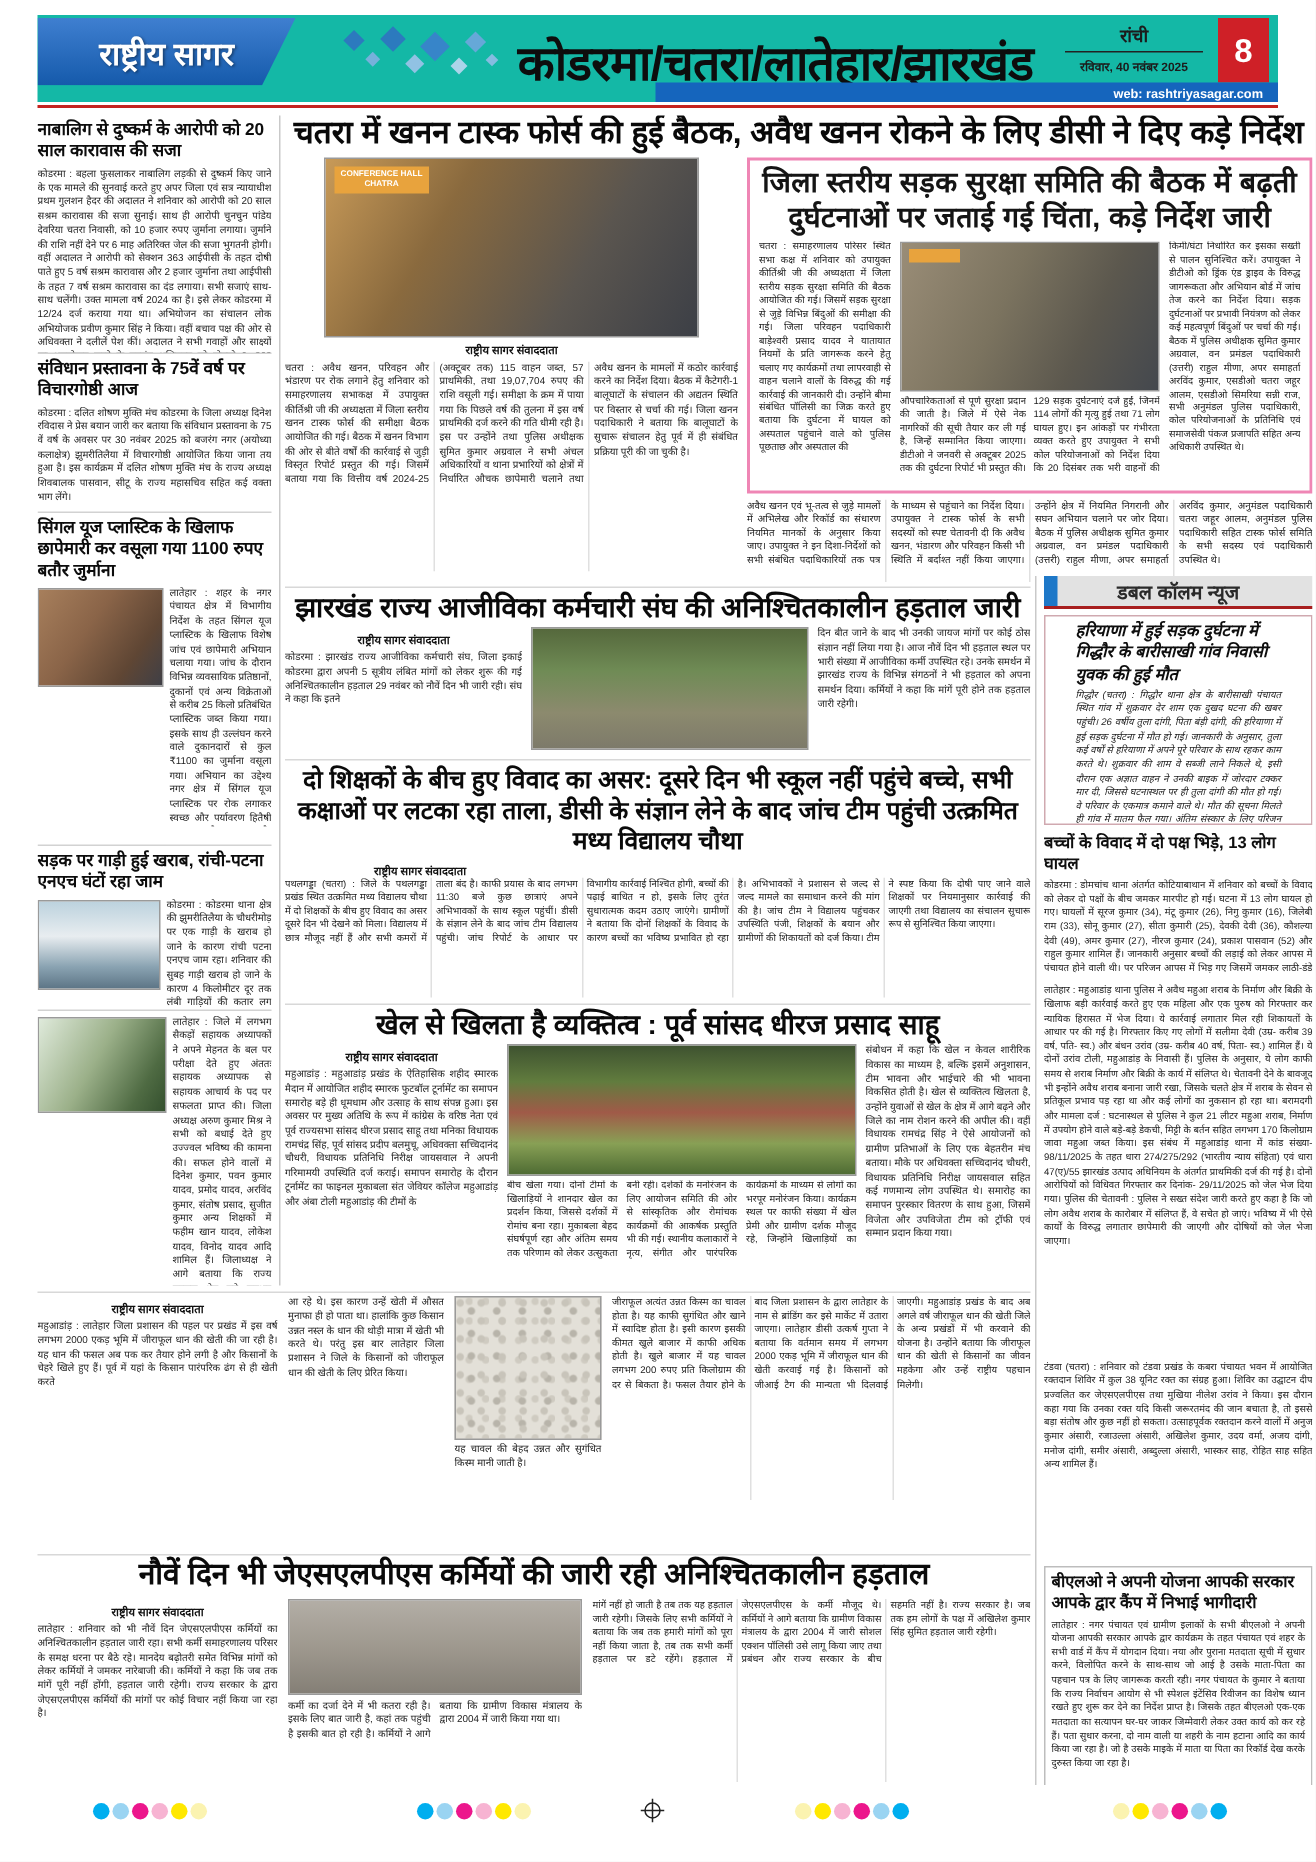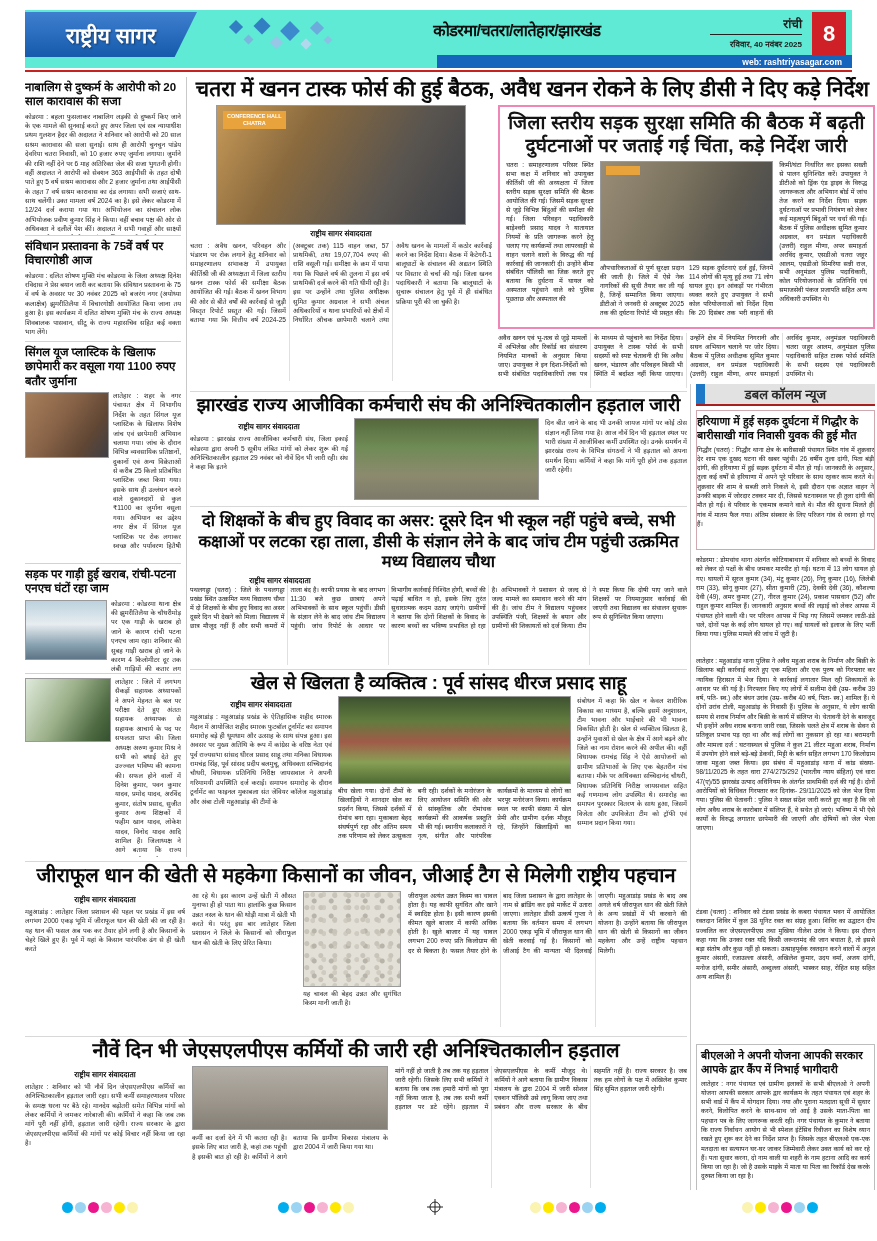--- a/index.html
+++ b/index.html
@@ -3,39 +3,39 @@
 <meta charset="utf-8">
 <style>
   * { box-sizing: border-box; margin: 0; padding: 0; }
   html,body { background:#f5f5f5; }
   .page {
     position: relative; width: 877px; height: 1241px; background: #ffffff;
     margin: 0 auto; overflow: hidden;
     font-family: "Liberation Sans", "DejaVu Sans", sans-serif; color: #1c1c1c;
   }
   
-  .page-header { position:absolute; left:25px; top:10px; width:827px; height:58px; background:#5eead4; }
+  .page-header { position:absolute; left:25px; top:10px; width:827px; height:58px; background:#14b8a6; }
   .mast-left { position:absolute; left:0; top:2px; width:172px; height:45px;
     background:linear-gradient(180deg,#3f7fd0,#155aab);
     clip-path:polygon(0 0,100% 0,87% 100%,0 100%);
     color:#fff; display:flex; align-items:center; justify-content:center;
     font-weight:bold; font-size:21px; text-shadow:1px 1px 2px rgba(0,0,0,.45); }
   .diamonds { position:absolute; left:200px; top:4px; width:120px; height:44px; }
   .dm { position:absolute; transform:rotate(45deg); opacity:.92; }
   .dm1{left:6px;top:8px;width:10px;height:10px;background:#2f74c0;}
   .dm2{left:20px;top:22px;width:7px;height:7px;background:#7fb0e0;}
   .dm3{left:31px;top:6px;width:12px;height:12px;background:#2f74c0;}
   .dm4{left:47px;top:24px;width:9px;height:9px;background:#9cc2e8;}
   .dm5{left:58px;top:10px;width:14px;height:14px;background:#3b80cc;}
   .dm6{left:77px;top:26px;width:8px;height:8px;background:#b9d6ef;}
   .dm7{left:87px;top:9px;width:10px;height:10px;background:#6ea6dc;}
   .dm8{left:100px;top:23px;width:6px;height:6px;background:#8fbce6;}
   .edition-title { position:absolute; left:316px; top:9px; width:352px; text-align:center;
-    font-size:16px; font-weight:bold; color:#0d0d0d; letter-spacing:-.5px; }
-  .city-date { position:absolute; right:50px; top:5px; width:92px; text-align:right; }
+    font-size:32px; font-weight:bold; color:#0d0d0d; letter-spacing:-.5px; }
+  .city-date { position:absolute; right:50px; top:5px; width:92px; text-align:center; }
   .city { font-weight:bold; font-size:12px; border-bottom:1.5px solid #222; padding-bottom:2px; }
   .hdate { font-weight:bold; font-size:8px; padding-top:3px; }
   .pageno { position:absolute; right:6px; top:2px; width:34px; height:43px; background:#cf2027;
     color:#fff; font-size:22px; font-weight:bold; display:flex; align-items:center; justify-content:center; }
   .web-strip { position:absolute; right:0; bottom:0; width:415px; height:13px; background:#1565bd;
     color:#fff; font-size:8.5px; font-weight:bold; display:flex; align-items:center;
     justify-content:flex-end; padding-right:10px; }
   .red-rule { position:absolute; left:25px; top:70px; width:827px; height:2px; background:#c5231f; }
 
   
@@ -140,21 +140,21 @@
   
   .right-rail { position:absolute; left:690px; top:384px; width:185px; height:806px;
     border-left:1px solid #c9c9c9; padding-left:5px; overflow:hidden; }
   .dcn { background:#e2e2e2; border-bottom:2px solid #a81f1f; height:22px; position:relative;
     display:flex; align-items:center; justify-content:center; font-weight:bold; font-size:13px;
     color:#2a2a2a; margin-bottom:4px; }
   .dcn-sq { position:absolute; left:0; top:0; width:9px; height:20px; background:#1e78c8; }
   .rr-article { margin-bottom:5px; overflow:hidden; }
   .rr-h { font-size:11px; font-weight:bold; line-height:1.3; margin-bottom:2px; color:#0e0e0e; }
   .rr-b { font-size:6.4px; line-height:1.45; text-align:justify; color:#1d1d1d; }
-  .rr-box { border:1px solid #d0a9b0; padding:3px 0; }
+  .rr-box { border:1px solid #d0a9b0; padding:3px 20px;font-style:italic; }
   .rr-box2 { border:1px solid #bdbdbd; padding:3px 4px; }
   .rr-0{height:140px;} .rr-1{height:96px;} .rr-2{height:246px;} .rr-3{height:132px;} .rr-4{height:186px;}
 
   
   .reg-group { position:absolute; top:1202px; display:flex; gap:2px; }
   .rg1{left:62px;} .rg2{left:278px;} .rg3{left:530px;} .rg4{left:742px;}
   .dot { width:11px; height:11px; border-radius:50%; }
   .c-cyan{background:#00aeef;} .c-lblue{background:#9ad4f2;} .c-mag{background:#ec168c;}
   .c-pink{background:#f7b3d2;} .c-yel{background:#ffe800;} .c-pyel{background:#fbf3b0;}
   .reg-mark { position:absolute; left:427px; top:1199px; }
@@ -277,21 +277,20 @@
         <div class="photo ph-football"></div>
         <div class="sports-caps">बीच खेला गया। दोनों टीमों के खिलाड़ियों ने शानदार खेल का प्रदर्शन किया, जिससे दर्शकों में रोमांच बना रहा। मुकाबला बेहद संघर्षपूर्ण रहा और अंतिम समय तक परिणाम को लेकर उत्सुकता बनी रही। दर्शकों के मनोरंजन के लिए आयोजन समिति की ओर से सांस्कृतिक और रोमांचक कार्यक्रमों की आकर्षक प्रस्तुति भी की गई। स्थानीय कलाकारों ने नृत्य, संगीत और पारंपरिक कार्यक्रमों के माध्यम से लोगों का भरपूर मनोरंजन किया। कार्यक्रम स्थल पर काफी संख्या में खेल प्रेमी और ग्रामीण दर्शक मौजूद रहे, जिन्होंने खिलाड़ियों का हौसला बढ़ाया। मुख्य अतिथि धीरज प्रसाद साहू ने अपने</div>
       </div>
       <div class="sports-right">
         <div class="body-txt">संबोधन में कहा कि खेल न केवल शारीरिक विकास का माध्यम है, बल्कि इसमें अनुशासन, टीम भावना और भाईचारे की भी भावना विकसित होती है। खेल से व्यक्तित्व खिलता है, उन्होंने युवाओं से खेल के क्षेत्र में आगे बढ़ने और जिले का नाम रोशन करने की अपील की। वहीं विधायक रामचंद्र सिंह ने ऐसे आयोजनों को ग्रामीण प्रतिभाओं के लिए एक बेहतरीन मंच बताया। मौके पर अधिवक्ता सच्चिदानंद चौधरी, विधायक प्रतिनिधि निरीक्ष जायसवाल सहित कई गणमान्य लोग उपस्थित थे। समारोह का समापन पुरस्कार वितरण के साथ हुआ, जिसमें विजेता और उपविजेता टीम को ट्रॉफी एवं सम्मान प्रदान किया गया।</div>
       </div>
     </div>
   </section>
 
   <section class="band band-wide band-rice">
-    <h2 class="h-xl2">जीराफूल धान की खेती से महकेगा किसानों का जीवन, जीआई टैग से मिलेगी राष्ट्रीय पहचान</h2>
     <div class="rice-row">
       <div class="rice-a">
         <div class="byline">राष्ट्रीय सागर संवाददाता</div>
         <div class="body-txt">महुआडांड़ : लातेहार जिला प्रशासन की पहल पर प्रखंड में इस वर्ष लगभग 2000 एकड़ भूमि में जीराफूल धान की खेती की जा रही है। यह धान की फसल अब पक कर तैयार होने लगी है और किसानों के चेहरे खिले हुए हैं। पूर्व में यहां के किसान पारंपरिक ढंग से ही खेती करते</div>
       </div>
       <div class="rice-b">
           <div class="body-txt">आ रहे थे। इस कारण उन्हें खेती में औसत मुनाफा ही हो पाता था। हालांकि कुछ किसान उन्नत नस्ल के धान की थोड़ी मात्रा में खेती भी करते थे। परंतु इस बार लातेहार जिला प्रशासन ने जिले के किसानों को जीराफूल धान की खेती के लिए प्रेरित किया।</div>
         </div>
       <div class="rice-c">
         <div class="photo ph-rice"></div>
@@ -319,20 +318,21 @@
   <aside class="right-rail">
     <div class="dcn">
       <span class="dcn-sq"></span>
       <span>डबल कॉलम न्यूज</span>
     </div>
     <article class="rr-article rr-box rr-0">
       <h3 class="rr-h">हरियाणा में हुई सड़क दुर्घटना में गिद्धौर के बारीसाखी गांव निवासी युवक की हुई मौत</h3>
       <div class="rr-b">गिद्धौर (चतरा) : गिद्धौर थाना क्षेत्र के बारीसाखी पंचायत स्थित गांव में शुक्रवार देर शाम एक दुखद घटना की खबर पहुंची। 26 वर्षीय तुला दांगी, पिता बंड़ी दांगी, की हरियाणा में हुई सड़क दुर्घटना में मौत हो गई। जानकारी के अनुसार, तुला कई वर्षों से हरियाणा में अपने पूरे परिवार के साथ रहकर काम करते थे। शुक्रवार की शाम वे सब्जी लाने निकले थे, इसी दौरान एक अज्ञात वाहन ने उनकी बाइक में जोरदार टक्कर मार दी, जिससे घटनास्थल पर ही तुला दांगी की मौत हो गई। वे परिवार के एकमात्र कमाने वाले थे। मौत की सूचना मिलते ही गांव में मातम फैल गया। अंतिम संस्कार के लिए परिजन गांव से रवाना हो गए हैं।</div>
     </article>
     <article class="rr-article rr-1">
+      <h3 class="rr-h">बच्चों के विवाद में दो पक्ष भिड़े, 13 लोग घायल</h3>
       <div class="rr-b">कोडरमा : डोमचांच थाना अंतर्गत कोटियाबाथान में शनिवार को बच्चों के विवाद को लेकर दो पक्षों के बीच जमकर मारपीट हो गई। घटना में 13 लोग घायल हो गए। घायलों में सूरज कुमार (34), मंटू कुमार (26), निगु कुमार (16), जिलेबी राम (33), सोनू कुमार (27), सीता कुमारी (25), देवकी देवी (36), कौशल्या देवी (49), अमर कुमार (27), नीरज कुमार (24), प्रकाश पासवान (52) और राहुल कुमार शामिल हैं। जानकारी अनुसार बच्चों की लड़ाई को लेकर आपस में पंचायत होने वाली थी। पर परिजन आपस में भिड़ गए जिसमें जमकर लाठी-डंडे चले, दोनों पक्ष के कई लोग घायल हो गए। कई घायलों को इलाज के लिए भर्ती किया गया। पुलिस मामले की जांच में जुटी है।</div>
     </article>
     <article class="rr-article rr-2">
       <div class="rr-b">लातेहार : महुआडांड़ थाना पुलिस ने अवैध महुआ शराब के निर्माण और बिक्री के खिलाफ बड़ी कार्रवाई करते हुए एक महिला और एक पुरुष को गिरफ्तार कर न्यायिक हिरासत में भेज दिया। ये कार्रवाई लगातार मिल रही शिकायतों के आधार पर की गई है। गिरफ्तार किए गए लोगों में सलीमा देवी (उम्र- करीब 39 वर्ष, पति- स्व.) और बंधन उरांव (उम्र- करीब 40 वर्ष, पिता- स्व.) शामिल हैं। ये दोनों उरांव टोली, महुआडांड़ के निवासी हैं। पुलिस के अनुसार, ये लोग काफी समय से शराब निर्माण और बिक्री के कार्य में संलिप्त थे। चेतावनी देने के बावजूद भी इन्होंने अवैध शराब बनाना जारी रखा, जिसके चलते क्षेत्र में शराब के सेवन से प्रतिकूल प्रभाव पड़ रहा था और कई लोगों का नुकसान हो रहा था। बरामदगी और मामला दर्ज : घटनास्थल से पुलिस ने कुल 21 लीटर महुआ शराब, निर्माण में उपयोग होने वाले बड़े-बड़े डेकची, मिट्टी के बर्तन सहित लगभग 170 किलोग्राम जावा महुआ जब्त किया। इस संबंध में महुआडांड़ थाना में कांड संख्या- 98/11/2025 के तहत धारा 274/275/292 (भारतीय न्याय संहिता) एवं धारा 47(ए)/55 झारखंड उत्पाद अधिनियम के अंतर्गत प्राथमिकी दर्ज की गई है। दोनों आरोपियों को विधिवत गिरफ्तार कर दिनांक- 29/11/2025 को जेल भेज दिया गया। पुलिस की चेतावनी : पुलिस ने सख्त संदेश जारी करते हुए कहा है कि जो लोग अवैध शराब के कारोबार में संलिप्त हैं, वे सचेत हो जाएं। भविष्य में भी ऐसे कार्यों के विरुद्ध लगातार छापेमारी की जाएगी और दोषियों को जेल भेजा जाएगा।</div>
     </article>
     <article class="rr-article rr-3">
       <div class="rr-b">टंडवा (चतरा) : शनिवार को टंडवा प्रखंड के कबरा पंचायत भवन में आयोजित रक्तदान शिविर में कुल 38 यूनिट रक्त का संग्रह हुआ। शिविर का उद्घाटन दीप प्रज्वलित कर जेएसएलपीएस तथा मुखिया नीलेश उरांव ने किया। इस दौरान कहा गया कि उनका रक्त यदि किसी जरूरतमंद की जान बचाता है, तो इससे बड़ा संतोष और कुछ नहीं हो सकता। उत्साहपूर्वक रक्तदान करने वालों में अनुज कुमार अंसारी, रजाउल्ला अंसारी, अखिलेश कुमार, उदय वर्मा, अजय दांगी, मनोज दांगी, समीर अंसारी, अब्दुल्ला अंसारी, भास्कर साह, रोहित साह सहित अन्य शामिल हैं।</div>
     </article>
     <article class="rr-article rr-box2 rr-4">
       <h3 class="rr-h">बीएलओ ने अपनी योजना आपकी सरकार आपके द्वार कैंप में निभाई भागीदारी</h3>

